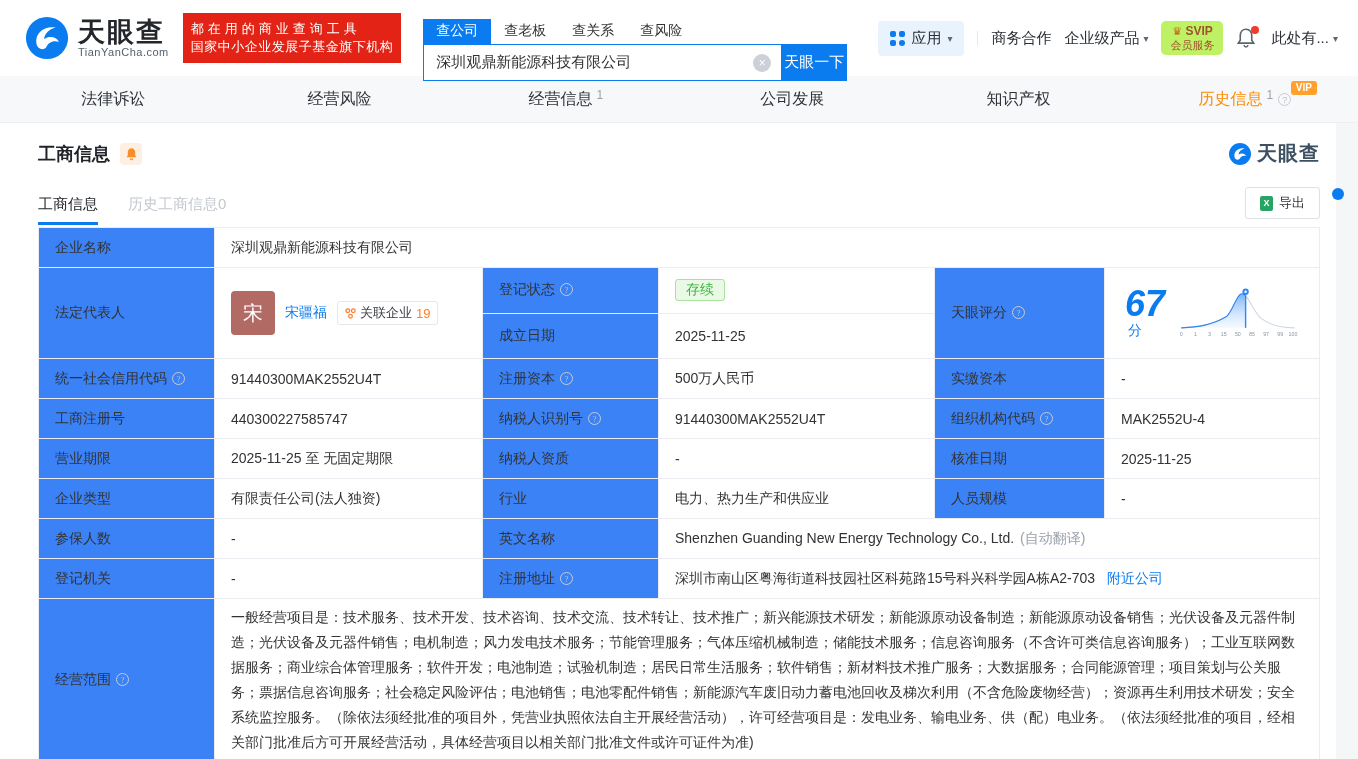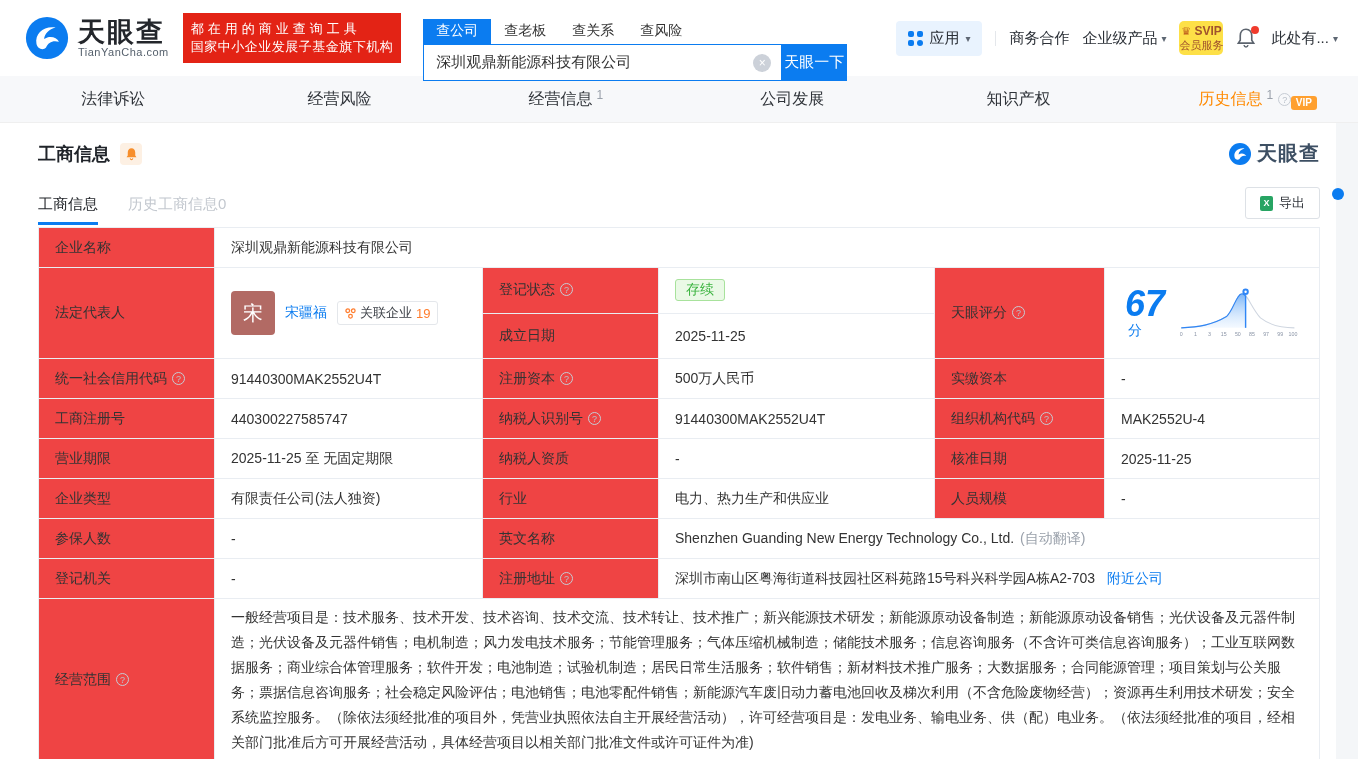--- a/index.html
+++ b/index.html
@@ -29,36 +29,36 @@
     font-family:"Liberation Sans","DejaVu Sans",sans-serif; }
   .hright { margin-left:auto; display:flex; align-items:center; gap:13px; }
   .apps-btn { display:flex; align-items:center; gap:6px; background:#e9f3fe; border-radius:4px; padding:8px 12px;
     font-size:15px; color:#2a2f36; cursor:pointer; }
   .grid-ic { width:15px; height:15px; display:grid; grid-template-columns:6px 6px; grid-template-rows:6px 6px; gap:3px; }
   .grid-ic i { background:#0b7cf0; border-radius:2px; }
   .grid-ic i:nth-child(4) { border-radius:50%; }
   .caret { font-size:10px; color:#5e6773; }
   .vsep { width:1px; height:15px; background:#e4e7eb; }
   .hlink { font-size:15px; color:#2a2f36; cursor:pointer; display:flex; align-items:center; gap:4px; }
-  .svip { background:#fde047; border-radius:5px; padding:3px 0; text-align:center; line-height:14px; cursor:pointer; }
+  .svip { background:#bef264; border-radius:5px; padding:3px 9px; text-align:center; line-height:14px; cursor:pointer; }
   .svip .t1 { font-size:12px; font-weight:bold; color:#a0522d; }
   .svip .t1 .crown { color:#c2671f; font-size:11px; }
   .svip .t2 { font-size:11px; color:#a0522d; }
   .bell-wrap { position:relative; width:22px; height:22px; cursor:pointer; }
   .bell-wrap .dot { position:absolute; top:-1px; right:-1px; width:8px; height:8px; border-radius:50%; background:#f03b2d; }
 
   
   .navtabs { height:47px; background:#f7f8fa; display:flex; border-bottom:1px solid #efefef; }
   .ntab { flex:1; display:flex; align-items:center; justify-content:center; font-size:16px; color:#2f3339;
     cursor:pointer; position:relative; }
   .ntab .cnt { font-size:12px; color:#9aa1ab; margin-left:4px; position:relative; top:-4px; }
   .ntab.active { background:#fff; color:#0b7cf0; font-weight:bold; }
   .ntab.active .cnt { color:#0b7cf0; }
   .ntab.vip { color:#ff8a00; }
-  .vipbadge { position:absolute; top:20px; margin-left:118px; background:#ffa02f; color:#fff; font-size:10px;
+  .vipbadge { position:absolute; top:5px; margin-left:118px; background:#ffa02f; color:#fff; font-size:10px;
     font-weight:bold; padding:1px 5px; border-radius:3px; line-height:12px; }
   .help { display:inline-block; width:13px; height:13px; border:1px solid #c6ccd4; border-radius:50%; color:#b9c0c9;
     font-size:9px; line-height:12px; text-align:center; margin-left:5px; vertical-align:1px; cursor:pointer; }
   .help::before { content:"?"; }
 
   
   .card { padding:0 38px; position:relative; }
   .sec-head { display:flex; align-items:center; margin-top:17px; }
   .sec-title { font-size:18px; font-weight:bold; color:#20242a; }
   .sec-bell { width:22px; height:22px; background:#fdf0e3; border-radius:4px; margin-left:10px; display:flex;
@@ -72,21 +72,21 @@
   .subtab.inactive { color:#c3c8cf; }
   .export-btn { margin-left:auto; margin-bottom:6px; display:flex; align-items:center; gap:6px; border:1px solid #dde1e6;
     border-radius:3px; background:#fff; padding:6px 14px; font-size:13px; color:#30343a; cursor:pointer;
     font-family:"Liberation Sans","DejaVu Sans",sans-serif; }
   .xls { width:13px; height:15px; background:#27a463; border-radius:2px; color:#fff; font-size:9px; font-weight:bold;
     line-height:15px; text-align:center; }
 
   
   table.info { width:1282px; border-collapse:collapse; table-layout:fixed; margin-top:2px; }
   table.info td { border:1px solid #e9edf2; font-size:14px; color:#333; padding:6px 16px; height:40px; vertical-align:middle; }
-  td.lbl { background:#ef4444; color:#3c4047; }
+  td.lbl { background:#3b82f6; color:#3c4047;font-family:Liberation Serif, serif; }
   .blue-link { color:#0b7cf0; cursor:pointer; text-decoration:none; }
   .rep-cell { display:flex; align-items:center; gap:10px; }
   .avatar { width:44px; height:44px; background:#b26a64; border-radius:4px; color:#fff; font-size:20px; display:flex;
     align-items:center; justify-content:center; flex:none; }
   .rel-badge { display:inline-flex; align-items:center; gap:4px; border:1px solid #e4e7eb; border-radius:3px;
     padding:2px 7px; font-size:13px; color:#3c4047; cursor:pointer; }
   .rel-badge .num { color:#ff7d2e; }
   .status-badge { display:inline-block; background:#eaf9e6; border:1px solid #a8e29c; color:#3cb440; border-radius:3px;
     padding:1px 10px; font-size:14px; }
   .grey-note { color:#9aa1ab; margin-left:6px; }

